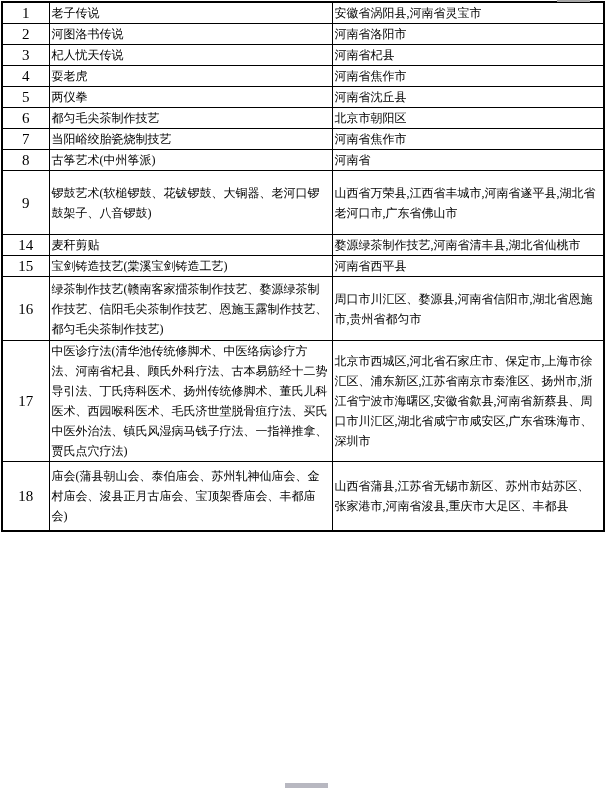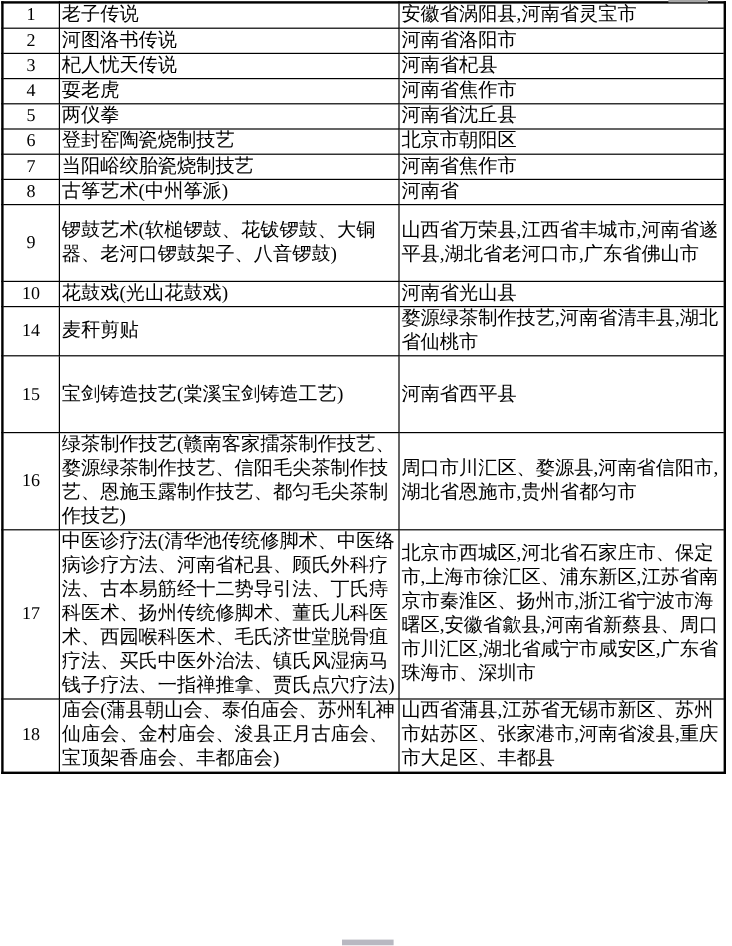--- a/index.html
+++ b/index.html
@@ -21,21 +21,21 @@
     margin: 1px 0 0 1px;
     border: 2px solid #000000;
   }
   .col-num  { width: 47px;  }
   .col-name { width: 283px; }
   .col-loc  { width: 272px; }
   .heritage-table td {
     border: 1px solid #000000;
     vertical-align: middle;
     padding: 0 2px;
-    font-size: 16px;
+    font-size: 12px;
     line-height: 20px;
     color: #000000;
     word-break: break-all;
     overflow: hidden;
   }
   .heritage-table td.num-cell {
     text-align: center;
     font-size: 15px;
     font-family: "Liberation Serif", "DejaVu Serif", serif;
     padding: 0;
@@ -98,42 +98,37 @@
         <td class="name-cell">耍老虎</td>
         <td class="location-cell">河南省焦作市</td>
       </tr>
       <tr>
         <td class="num-cell">5</td>
         <td class="name-cell">两仪拳</td>
         <td class="location-cell">河南省沈丘县</td>
       </tr>
       <tr>
         <td class="num-cell">6</td>
-        <td class="name-cell">登封窑陶瓷烧制技艺</td>
+        <td class="name-cell">都匀毛尖茶制作技艺</td>
         <td class="location-cell">北京市朝阳区</td>
       </tr>
       <tr>
         <td class="num-cell">7</td>
         <td class="name-cell">当阳峪绞胎瓷烧制技艺</td>
         <td class="location-cell">河南省焦作市</td>
       </tr>
       <tr>
         <td class="num-cell">8</td>
         <td class="name-cell">古筝艺术(中州筝派)</td>
         <td class="location-cell">河南省</td>
       </tr>
       <tr>
         <td class="num-cell">9</td>
         <td class="name-cell">锣鼓艺术(软槌锣鼓、花钹锣鼓、大铜器、老河口锣鼓架子、八音锣鼓)</td>
         <td class="location-cell">山西省万荣县,江西省丰城市,河南省遂平县,湖北省老河口市,广东省佛山市</td>
-      </tr>
-      <tr>
-        <td class="num-cell">10</td>
-        <td class="name-cell">花鼓戏(光山花鼓戏)</td>
-        <td class="location-cell">河南省光山县</td>
       </tr>
       <tr>
         <td class="num-cell">14</td>
         <td class="name-cell">麦秆剪贴</td>
         <td class="location-cell">婺源绿茶制作技艺,河南省清丰县,湖北省仙桃市</td>
       </tr>
       <tr>
         <td class="num-cell">15</td>
         <td class="name-cell">宝剑铸造技艺(棠溪宝剑铸造工艺)</td>
         <td class="location-cell">河南省西平县</td>

